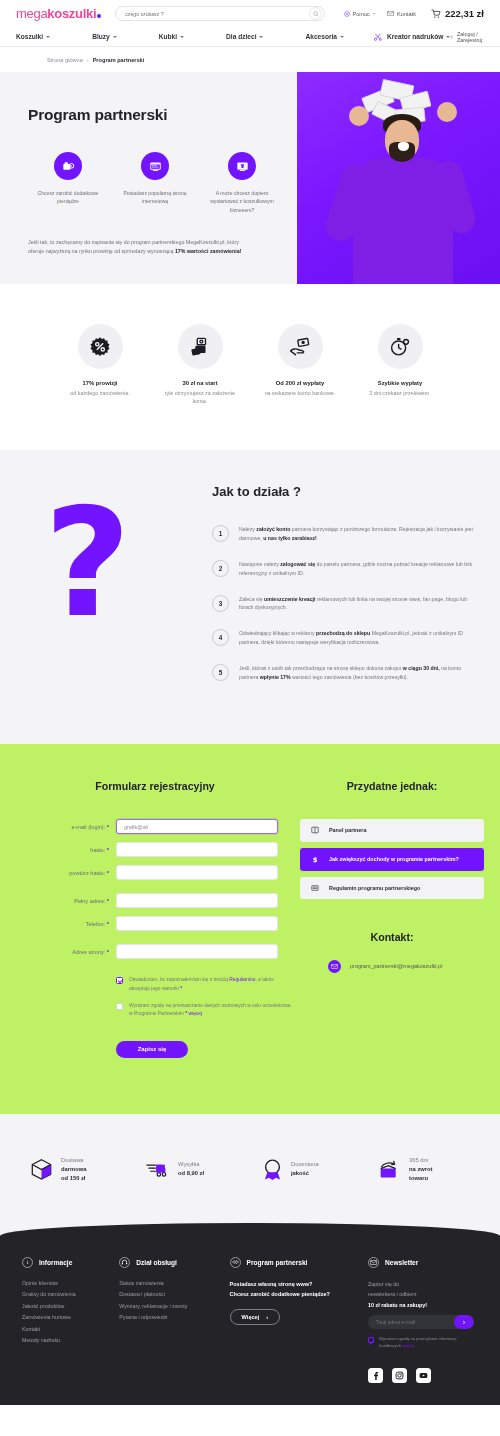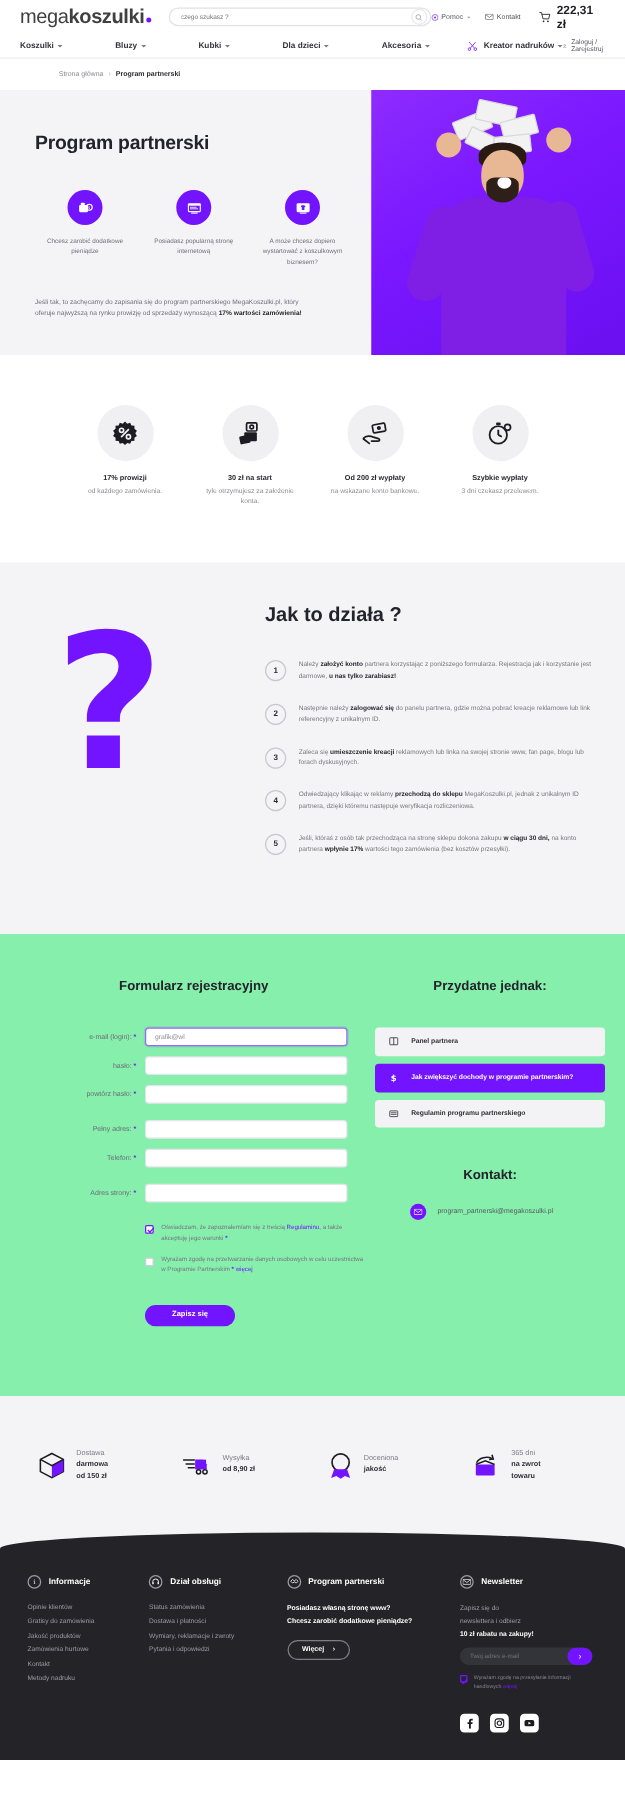--- a/index.html
+++ b/index.html
@@ -16,23 +16,23 @@
 
   
   .topbar {
     height: 27px;
     display: flex;
     align-items: center;
     padding: 0 16px;
     background: #fff;
   }
   .logo {
-    font-size: 16px;
+    font-size: 13px;
     letter-spacing: -0.3px;
-    color: #404040;
+    color: #ec4899;
     white-space: nowrap;
   }
   .logo .thin { font-weight: 400; }
   .logo .bold { font-weight: 700; }
   .logo .dot {
     display: inline-block;
     width: 4px; height: 4px;
     border-radius: 50%;
     background: #7214ff;
     margin-left: 1px;
@@ -271,21 +271,21 @@
     font-weight: 700;
     color: #7214ff;
     font-family: "DejaVu Sans", sans-serif;
     user-select: none;
   }
   .how-right {
     margin-left: 212px;
     width: 262px;
   }
   .how-right h2 {
-    font-size: 16px; font-weight: 700; color: #23232b;
+    font-size: 13px; font-weight: 700; color: #23232b;
     margin-bottom: 25px;
   }
   .step {
     display: flex; gap: 10px; margin-bottom: 16px;
     align-items: flex-start;
   }
   .step .num {
     flex: 0 0 17px;
     width: 17px; height: 17px;
     border-radius: 50%;
@@ -296,21 +296,21 @@
     background: #f4f4f7;
   }
   .step p {
     font-size: 5.2px; line-height: 1.72; color: #76767f;
     padding-top: 1px;
   }
   .step p b { color: #26262e; font-weight: 700; }
 
   
   .formsec {
-    background: #86efac;
+    background: #bef264;
     padding: 36px 0 56px;
     display: flex;
   }
   .form-col { width: 300px; padding-left: 10px; }
   .form-col h2, .links-col h2 {
     font-size: 10.6px; font-weight: 700; color: #23232b;
     text-align: center; margin-bottom: 27px;
   }
   .frow {
     display: flex; align-items: center;

